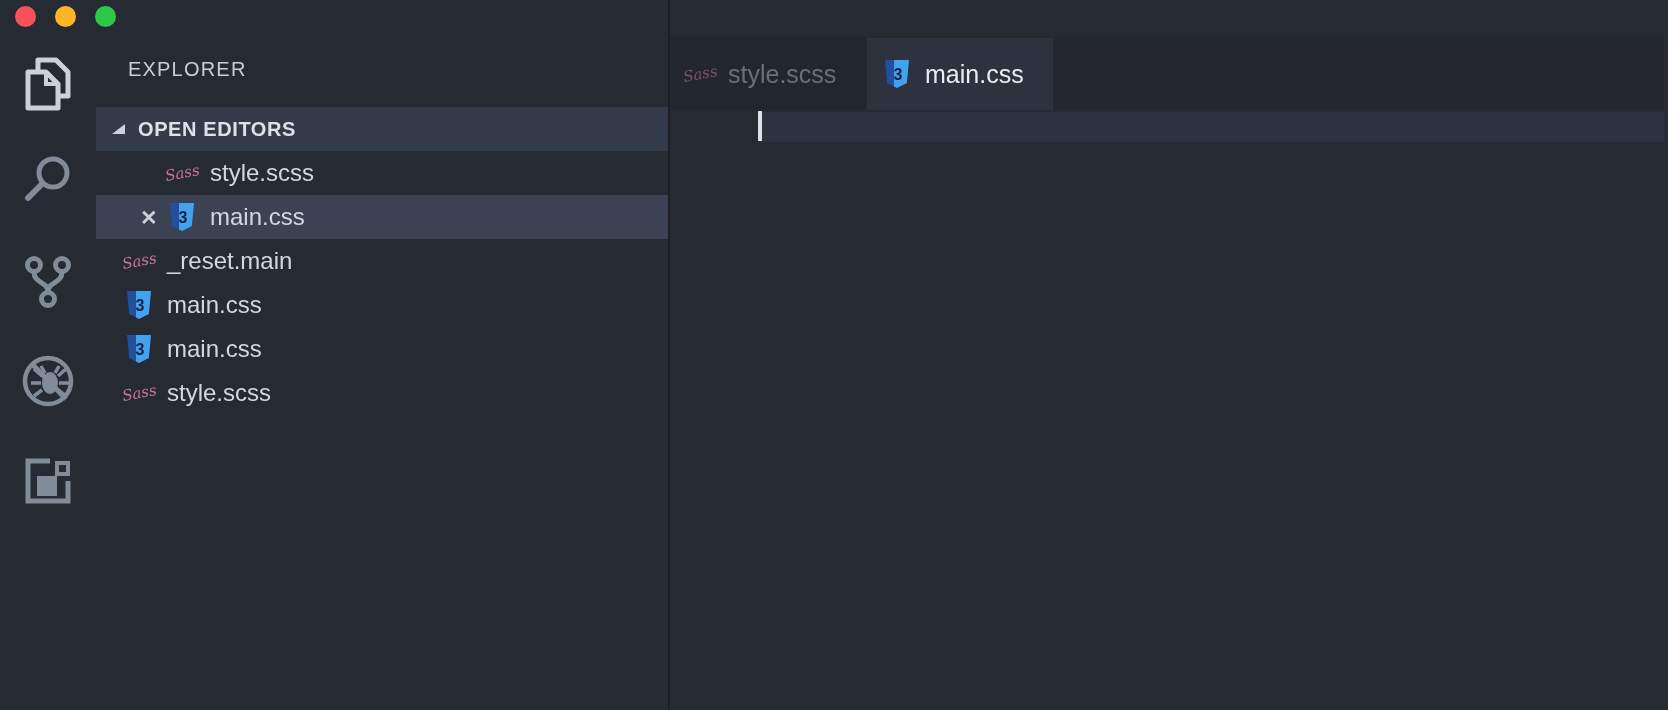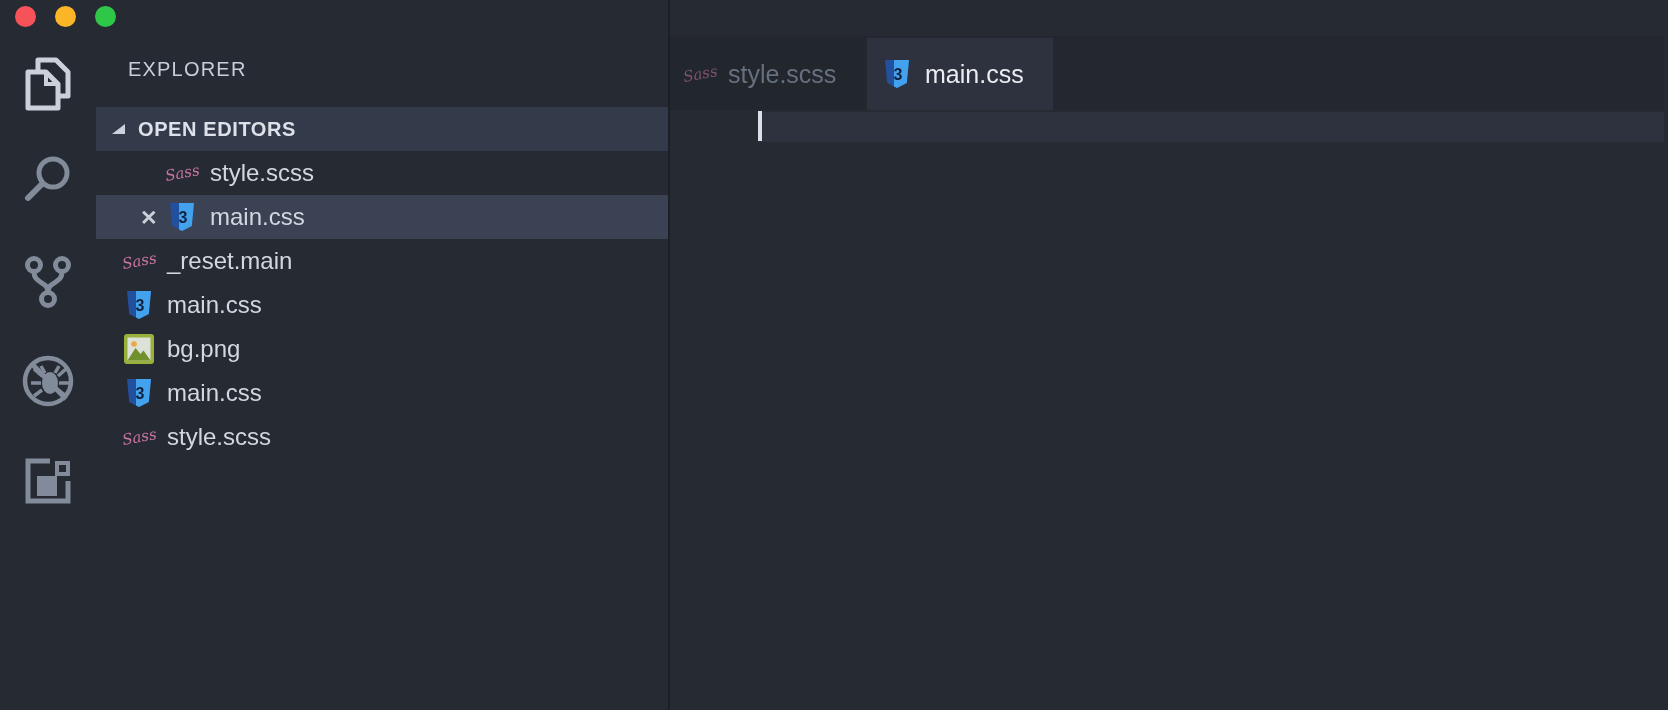--- a/index.html
+++ b/index.html
@@ -141,31 +141,20 @@
             <svg width="24" height="28" viewBox="0 0 24 28">
               <polygon points="0,0 24,0 21.8,23 12,28 2.2,23" fill="#23509c"></polygon>
               <polygon points="9,0 24,0 21.8,23 12,28 9,26.4" fill="#43a2ee"></polygon>
               <text x="13" y="19.5" font-size="16" font-weight="bold" fill="#10203c" text-anchor="middle" font-family="Liberation Sans, sans-serif">3</text>
             </svg>
           </span>
           <span class="fname">main.css</span>
         </div>
         <div class="row file-row">
           <span class="icon-slot">
-            <svg width="30" height="30" viewBox="0 0 30 30">
-              <rect width="30" height="30" rx="3" fill="#97b13c"></rect>
-              <rect x="3.5" y="3.5" width="23" height="23" fill="#dde2d8"></rect>
-              <circle cx="10" cy="10" r="2.8" fill="#eda73d"></circle>
-              <path d="M3.5 26.5 L11.5 14 L16.5 20 L19.5 16.5 L26.5 26.5 Z" fill="#71902e"></path>
-            </svg>
-          </span>
-          <span class="fname">bg.png</span>
-        </div>
-        <div class="row file-row">
-          <span class="icon-slot">
             <svg width="24" height="28" viewBox="0 0 24 28">
               <polygon points="0,0 24,0 21.8,23 12,28 2.2,23" fill="#23509c"></polygon>
               <polygon points="9,0 24,0 21.8,23 12,28 9,26.4" fill="#43a2ee"></polygon>
               <text x="13" y="19.5" font-size="16" font-weight="bold" fill="#10203c" text-anchor="middle" font-family="Liberation Sans, sans-serif">3</text>
             </svg>
           </span>
           <span class="fname">main.css</span>
         </div>
         <div class="row file-row">
           <span class="icon-slot">

